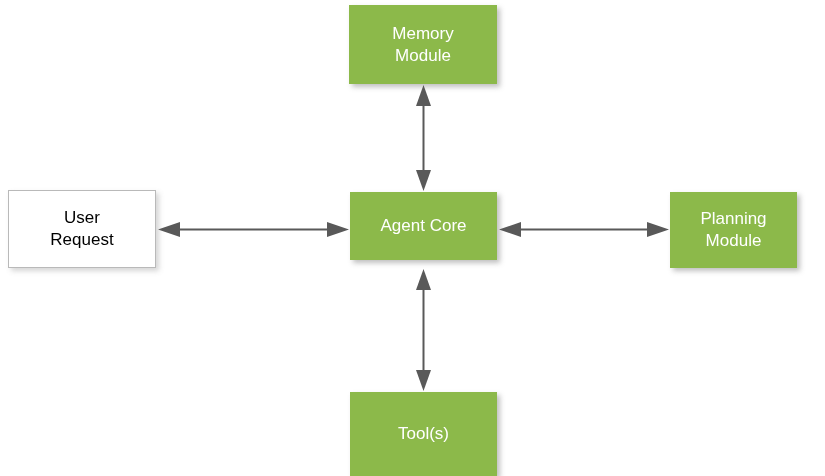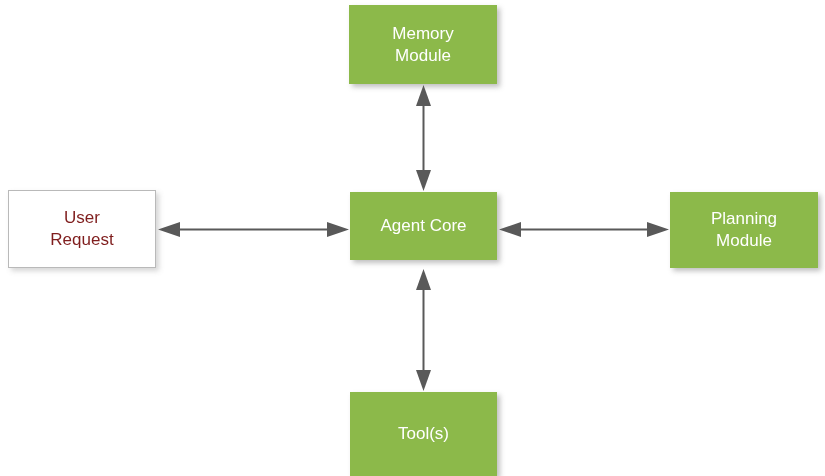--- a/index.html
+++ b/index.html
@@ -36,31 +36,31 @@
   }
 
   .node-green {
     background: #8CB94A;
     color: #ffffff;
     font-size: 17px;
     box-shadow: 3px 3px 5px rgba(90, 90, 90, 0.38);
   }
   .node-white {
     background: #ffffff;
-    color: #7f1d1d;
+    color: #000000;
     font-size: 17px;
     border: 1px solid #b9b9b9;
     box-shadow: 3px 3px 5px rgba(120, 120, 120, 0.30);
   }
 
   
   #node-memory   { left: 349px; top: 5px;   width: 148px; height: 79px; }
   #node-core     { left: 350px; top: 192px; width: 147px; height: 68px; }
   #node-user     { left: 8px;   top: 190px; width: 148px; height: 78px; }
-  #node-planning { left: 670px; top: 192px; width: 148px; height: 76px; }
+  #node-planning { left: 670px; top: 192px; width: 127px; height: 76px; }
   #node-tools    { left: 350px; top: 392px; width: 147px; height: 84px; align-items: center; }
 
   
   #connectors {
     position: absolute;
     left: 0;
     top: 0;
     width: 825px;
     height: 476px;
     z-index: 1;

